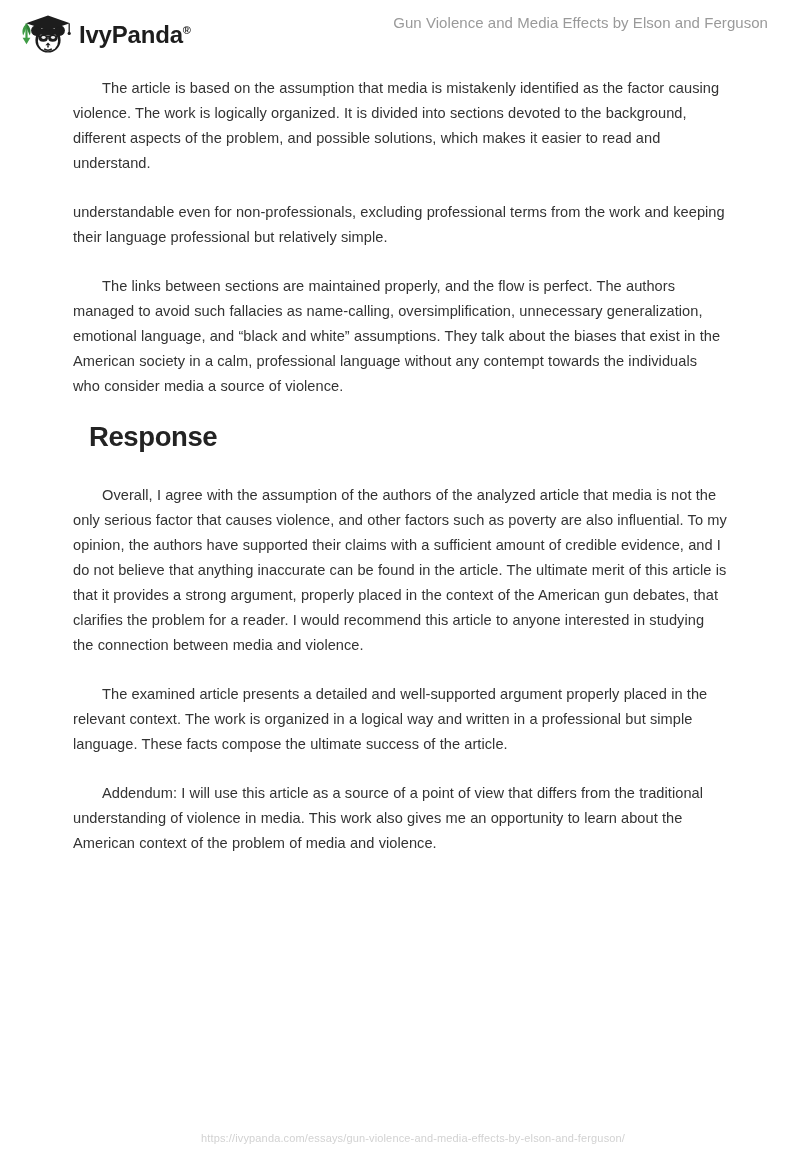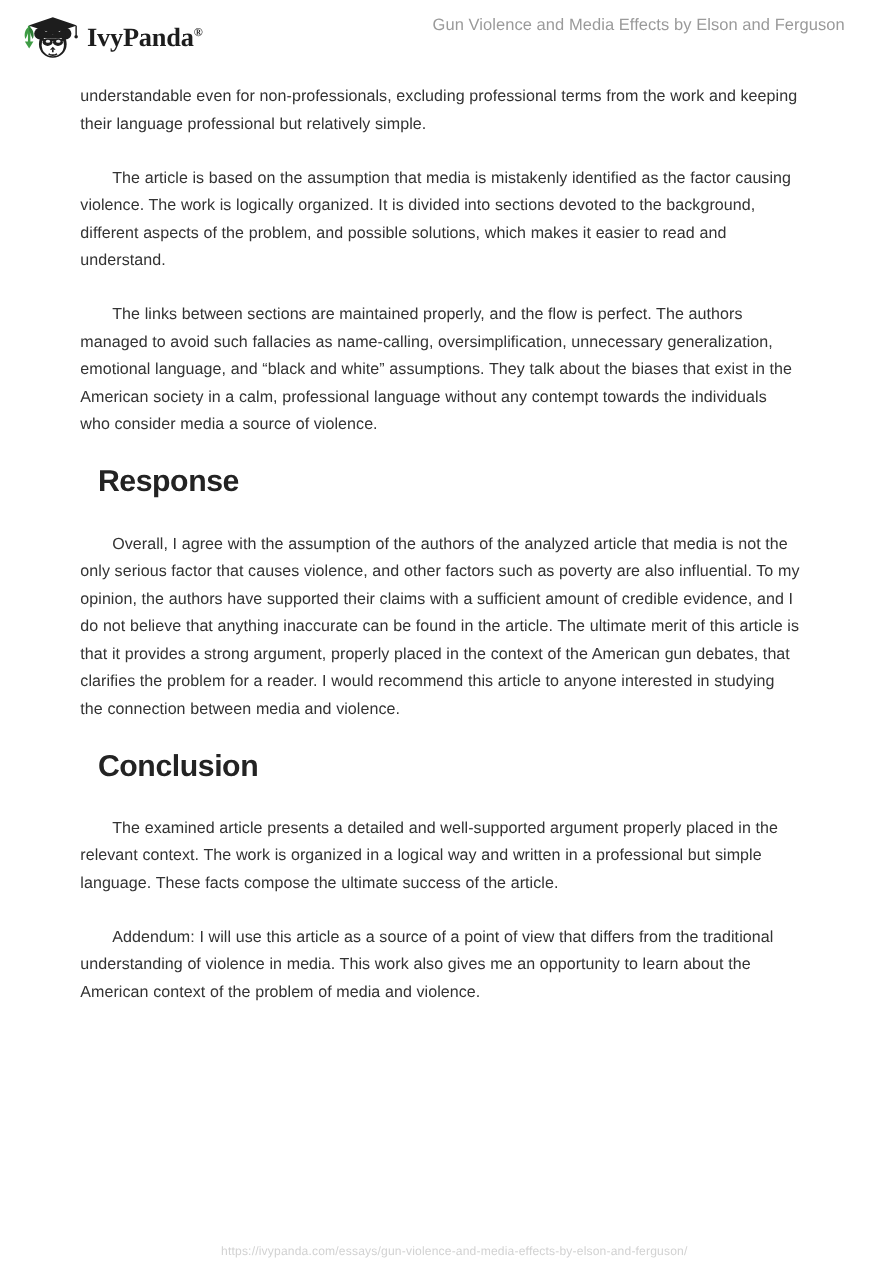--- a/index.html
+++ b/index.html
@@ -29,21 +29,21 @@
     left:14px; top:9px;
     display:flex;
     align-items:center;
     gap:5px;
     height:49px;
   }
 
   #brand-logo-icon { display:block; width:60px; height:48px; }
 
   #brand-wordmark {
-    font-family:Liberation Serif, serif;
+    font-family:Liberation Sans, sans-serif;
     font-weight:bold;
     font-size:24px;
     letter-spacing:-0.2px;
     color:#1d1d1d;
     line-height:1;
     position:relative;
     top:1px;
     white-space:nowrap;
   }
   #brand-wordmark .reg {
@@ -149,25 +149,24 @@
       </g>
     </svg>
 
     <div id="brand-wordmark"><span>IvyPanda</span><span class="reg">®</span></div>
   </div>
 
   <div id="running-title">Gun Violence and Media Effects by Elson and Ferguson</div>
 </div>
 
 <div id="content">
+    <div class="para">The article is based on the assumption that media is mistakenly identified as the factor causing violence. The work is logically organized. It is divided into sections devoted to the background, different aspects of the problem, and possible solutions, which makes it easier to read and understand.</div>
     <div class="para no-indent">understandable even for non-professionals, excluding professional terms from the work and keeping their language professional but relatively simple.</div>
-    <div class="para">The article is based on the assumption that media is mistakenly identified as the factor causing violence. The work is logically organized. It is divided into sections devoted to the background, different aspects of the problem, and possible solutions, which makes it easier to read and understand.</div>
     <div class="para">The links between sections are maintained properly, and the flow is perfect. The authors managed to avoid such fallacies as name-calling, oversimplification, unnecessary generalization, emotional language, and “black and white” assumptions. They talk about the biases that exist in the American society in a calm, professional language without any contempt towards the individuals who consider media a source of violence.</div>
     <div class="section-heading">Response</div>
     <div class="para">Overall, I agree with the assumption of the authors of the analyzed article that media is not the only serious factor that causes violence, and other factors such as poverty are also influential. To my opinion, the authors have supported their claims with a sufficient amount of credible evidence, and I do not believe that anything inaccurate can be found in the article. The ultimate merit of this article is that it provides a strong argument, properly placed in the context of the American gun debates, that clarifies the problem for a reader. I would recommend this article to anyone interested in studying the connection between media and violence.</div>
-    <div class="section-heading">Conclusion</div>
     <div class="para">The examined article presents a detailed and well-supported argument properly placed in the relevant context. The work is organized in a logical way and written in a professional but simple language. These facts compose the ultimate success of the article.</div>
     <div class="para">Addendum: I will use this article as a source of a point of view that differs from the traditional understanding of violence in media. This work also gives me an opportunity to learn about the American context of the problem of media and violence.</div>
   </div>
 
 <div id="page-footer">
   <span id="footer-url">https://ivypanda.com/essays/gun-violence-and-media-effects-by-elson-and-ferguson/</span>
 </div>
 
 </body></html>

